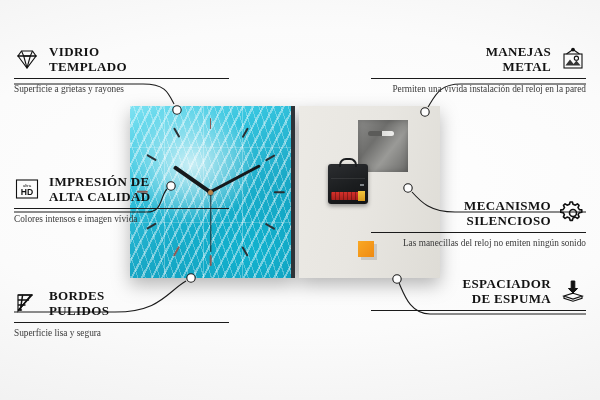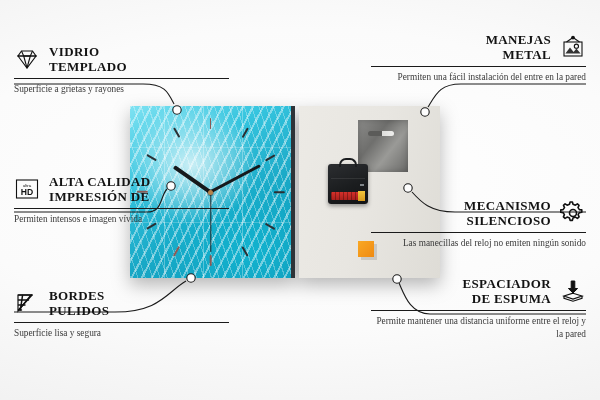--- a/index.html
+++ b/index.html
@@ -125,21 +125,21 @@
   }
   .feature .desc {
     font-size:9.3px; line-height:1.32; color:#3a3a3a;
   }
   .feature.right .desc { text-align:right; }
   .ico { width:26px; height:24px; flex:0 0 26px; }
   .ico svg { display:block; width:26px; height:24px; }
   #f-vidrio    { left:14px;  top:44px; }
   #f-impresion { left:14px;  top:174px; }
   #f-bordes    { left:14px;  top:288px; }
-  #f-manejas   { left:371px; top:32px;  }
+  #f-manejas   { left:371px; top:44px;  }
   #f-mecanismo { left:371px; top:174px;margin-top:24px; }
   #f-espaciador{ left:371px; top:276px; }
 </style>
 </head>
 <body>
 
 <div id="stage">
 
   <div id="product">
 
@@ -254,26 +254,26 @@
   <div class="feature left" id="f-impresion">
     <div class="head">
       <span class="ico">
         <svg viewBox="0 0 26 24">
           <rect x="2.5" y="3" width="21" height="18" fill="none" stroke="#111" stroke-width="1.1"></rect>
           <text x="13" y="10.2" font-family="Liberation Sans, sans-serif" font-size="4.4" text-anchor="middle" fill="#111">ultra</text>
           <text x="13" y="18.4" font-family="Liberation Sans, sans-serif" font-size="8.6" font-weight="bold" text-anchor="middle" fill="#111">HD</text>
         </svg>
       </span>
       <div class="titles">
+        <div>IMPRESIÓN DE</div>
         <div>ALTA CALIDAD</div>
-        <div>IMPRESIÓN DE</div>
-      </div>
-    </div>
-    <div class="rule"></div>
-    <div class="desc">Permiten intensos e imagen vívida</div>
+      </div>
+    </div>
+    <div class="rule"></div>
+    <div class="desc">Colores intensos e imagen vívida</div>
   </div>
 
   <div class="feature left" id="f-bordes">
     <div class="head">
       <span class="ico">
         <svg viewBox="0 0 26 24">
           <g stroke="#111" stroke-width="1.5" fill="none" stroke-linecap="round">
             <path d="M4 4 L17 4 L4 20 Z" stroke-width="1.2"></path>
             <path d="M8.5 4.6 L6.4 19"></path>
             <path d="M13 4.6 L9.2 19" opacity="0"></path>
@@ -308,21 +308,21 @@
             <circle cx="16.4" cy="11.2" r="2.1"></circle>
           </g>
         </svg>
       </span>
       <div class="titles">
         <div>MANEJAS</div>
         <div>METAL</div>
       </div>
     </div>
     <div class="rule"></div>
-    <div class="desc">Permiten una fácil instalación del entre en la pared</div>
+    <div class="desc">Permiten una vívida instalación del reloj en la pared</div>
   </div>
 
   <div class="feature right" id="f-mecanismo">
     <div class="head">
       <span class="ico">
         <svg viewBox="0 0 26 24">
           <g fill="none" stroke="#111" stroke-width="1.6">
             <path d="M13 3.2
                      l2.4 1.0 2.0-1.4 1.6 1.6-1.0 2.2 1.4 2.0 2.4 0.3 0 2.3-2.4 0.4-1.3 2.0 1.0 2.2-1.7 1.6-2.0-1.3-2.4 1.0-0.6 2.3-2.3 0-0.6-2.3-2.4-1.0-2.0 1.3-1.7-1.6 1.0-2.2-1.3-2.0-2.4-0.4 0-2.3 2.4-0.3 1.4-2.0-1.0-2.2 1.6-1.6 2.0 1.4 2.4-1.0 0.6-2.2 2.3 0 z" stroke-linejoin="round"></path>
             <circle cx="13" cy="12" r="3.5"></circle>
@@ -350,16 +350,15 @@
             <path d="M4 17 V19.2 L13 22.2 L22 19.2 V17"></path>
           </g>
         </svg>
       </span>
       <div class="titles">
         <div>ESPACIADOR</div>
         <div>DE ESPUMA</div>
       </div>
     </div>
     <div class="rule"></div>
-    <div class="desc">Permite mantener una distancia uniforme entre el reloj y la pared</div>
   </div>
 
 </div>
 
 </body></html>

